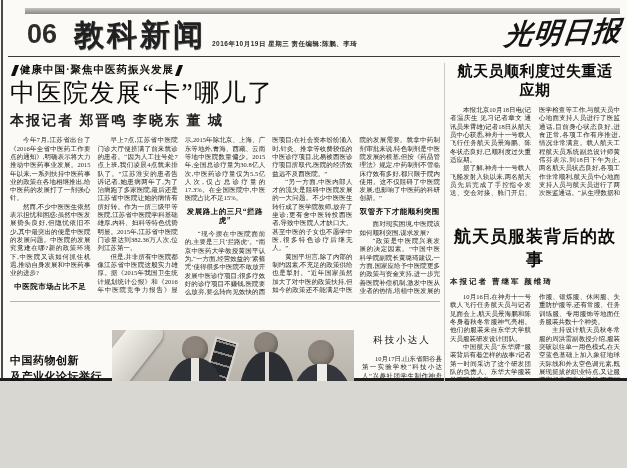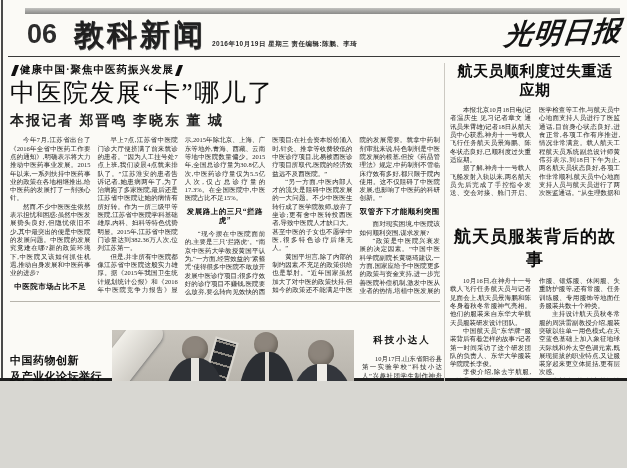--- a/index.html
+++ b/index.html
@@ -48,21 +48,21 @@
             background:linear-gradient(180deg,#dbd8d1,#bdbab3);}
   .ph-person{position:absolute;border-radius:45% 45% 6% 6%/55% 55% 5% 5%;}
   .ph-head{position:absolute;border-radius:50%;background:#8d857c;box-shadow:inset -2px -3px 4px #6f685f;}
   .ph-rocket{position:absolute;left:-14px;top:-22px;width:34px;height:128px;border-radius:12px;
              background:linear-gradient(90deg,#f1efe9,#cfccc5);transform:rotate(38deg);box-shadow:1px 1px 3px #777;}
   .ph-panel{position:absolute;border:2px solid #d9d6cf;
             background:repeating-linear-gradient(0deg,#23262b 0 9px,#8f8b84 9px 11px);}
 
   
   .caption{position:absolute;left:362px;top:334px;width:80px;height:126px;overflow:hidden;}
-  .cap-title{font-size:9.5px;font-weight:700;text-align:center;letter-spacing:2px;margin-bottom:8px;color:#0f0f0f;}
+  .cap-title{font-size:9.5px;font-weight:400;text-align:center;letter-spacing:2px;margin-bottom:8px;color:#0f0f0f;}
   .cap-credit{text-align:right;margin-top:2px;font-size:6.5px;color:#1f1f1f;}
 
   
   .rightcol{position:absolute;left:450px;top:62px;width:170px;}
   .sp1-headline{font-size:15px;font-weight:900;text-align:center;letter-spacing:0.5px;color:#0c0c0c;}
   .sp1-body{margin-top:6px;height:99px;overflow:hidden;column-count:2;column-gap:8px;column-fill:auto;}
   .sp2{margin-top:20px;}
   .sp2-headline{font-size:17px;font-weight:900;text-align:center;letter-spacing:1px;color:#0c0c0c;}
   .sp2-byline{font-size:7.5px;font-weight:bold;letter-spacing:2px;margin-top:6px;color:#222;}
   .sp2-body{margin-top:6px;height:198px;overflow:hidden;column-count:2;column-gap:8px;column-fill:auto;}
@@ -143,20 +143,21 @@
   <div class="rightcol">
     <div>
       <div class="sp1-headline">航天员顺利度过失重适应期</div>
       <div class="sp1-body tiny">
           <p class="para">本报北京10月18日电(记者温庆生 见习记者章文 通讯员朱霄雄)记者18日从航天员中心获悉,神舟十一号载人飞行任务航天员景海鹏、陈冬状态良好,已顺利度过失重适应期。</p>
           <p class="para">据了解,神舟十一号载人飞船发射入轨以来,两名航天员先后完成了手控指令发送、交会对接、舱门开启、医学检查等工作,与航天员中心地面支持人员进行了医监通话,目前身心状态良好,进食正常,各项工作有序推进,情况非常满意。载人航天工程航天员系统副总设计师黄伟芬表示,到18日下午为止,两名航天员状态良好,各项工作非常顺利,航天员中心地面支持人员与航天员进行了两次医监通话。“从生理数据和自主反馈来看,两名航天员已经顺利度过失重适应期。”航天员中心医监医保研究室主任吴斌说。</p>
         </div>
     </div>
     <div class="sp2">
       <div class="sp2-headline">航天员服装背后的故事</div>
+      <div class="sp2-byline">本报记者 曹继军 颜维琦</div>
       <div class="sp2-body tiny">
           <p class="para">10月16日,在神舟十一号载人飞行任务航天员与记者见面会上,航天员景海鹏和陈冬身着秋冬常服神气亮相。他们的服装来自东华大学航天员服装研发设计团队。</p>
           <p class="para">中国航天员“东华牌”服装背后有着怎样的故事?记者第一时间采访了这个研发团队的负责人、东华大学服装学院院长李俊。</p>
           <p class="para">李俊介绍,除去宇航服,无论是例行工作、任务训练,还是与公众见面,中国航天员只有一套服装,这远不能满足航天员工作、生活的需要。2015年11月,东华大学承接了航天员专用服装系列化设计任务,组建了多学科的18人研发设计团队,设计研发航天员太空和地面工作生活全过程的系列专用服装,其中既有保障航天员在轨工作生活的工作服、锻炼服、休闲服、失重防护服等,还有常服、任务训练服、专用服饰等地面任务服装共数十个种类。</p>
           <p class="para">主持设计航天员秋冬常服的周洪雷副教授介绍,服装突破以往单一用色模式,在天空蓝色基础上加入象征地球天际线和外太空色调元素,既展现挺拔的职业特点,又让服装穿起来更立体挺括,更有层次感。</p>
           <p class="para">由刘晓刚教授主持设计的用于航天员在天宫二号空间实验室进行“太空跑台锻炼、骑自行车运动”时穿着的系列运动锻炼服,胸、袖、裤的宽松度可以自由调节,衣袖、裤脚可自由拆卸组合,面料兼具良好的热湿舒适性、接触舒适性、卫生清洁性能,“既符合功能科技要求,又具有时尚外观设计”,成为“太空新风尚”。</p>
         </div>
     </div>
   </div>
 </div>

